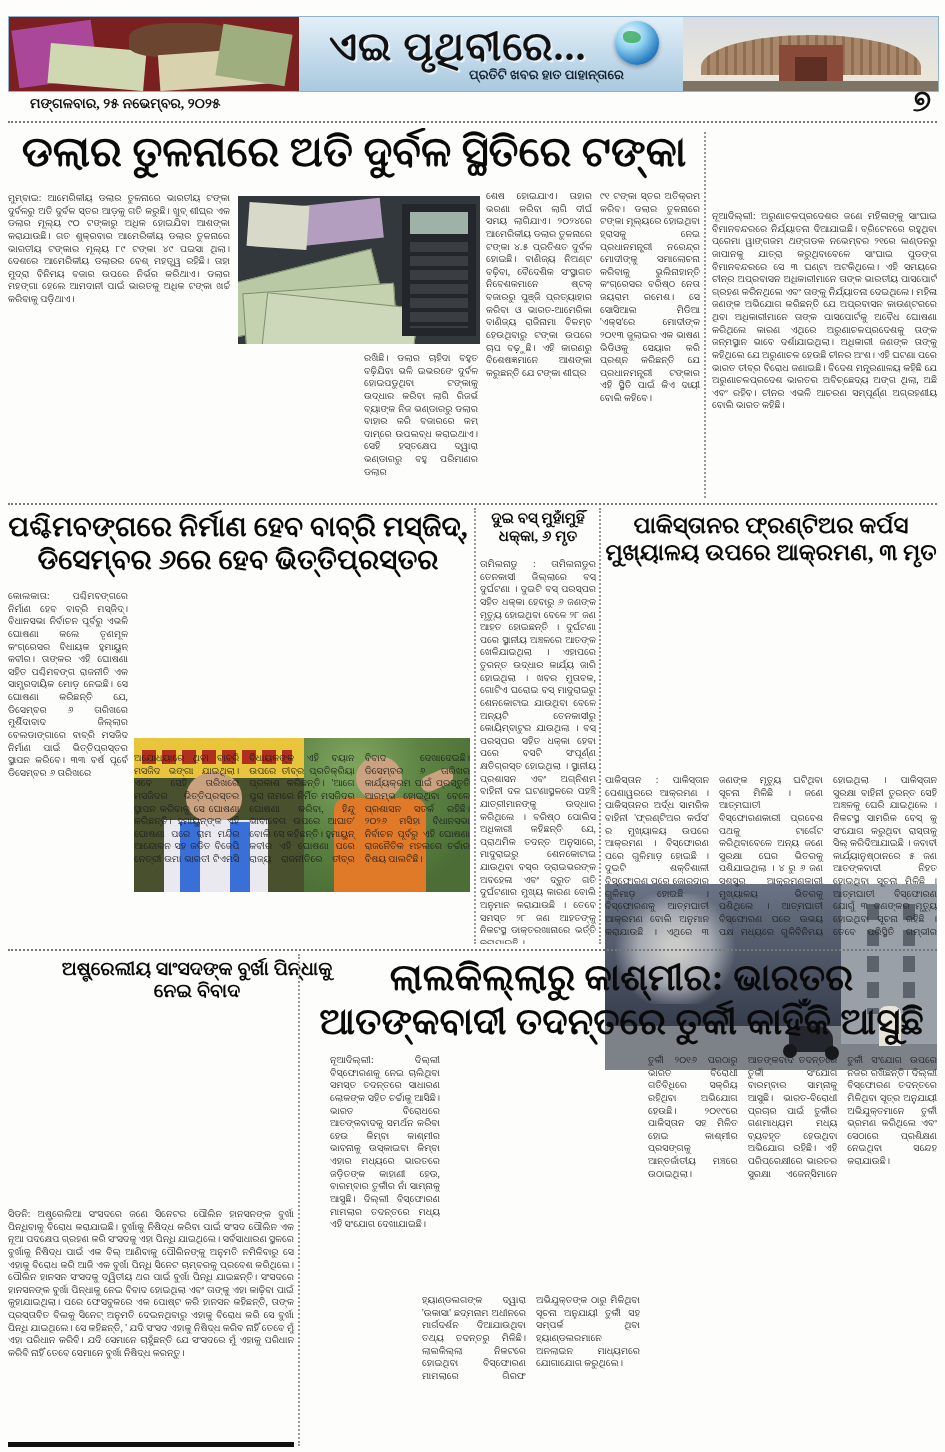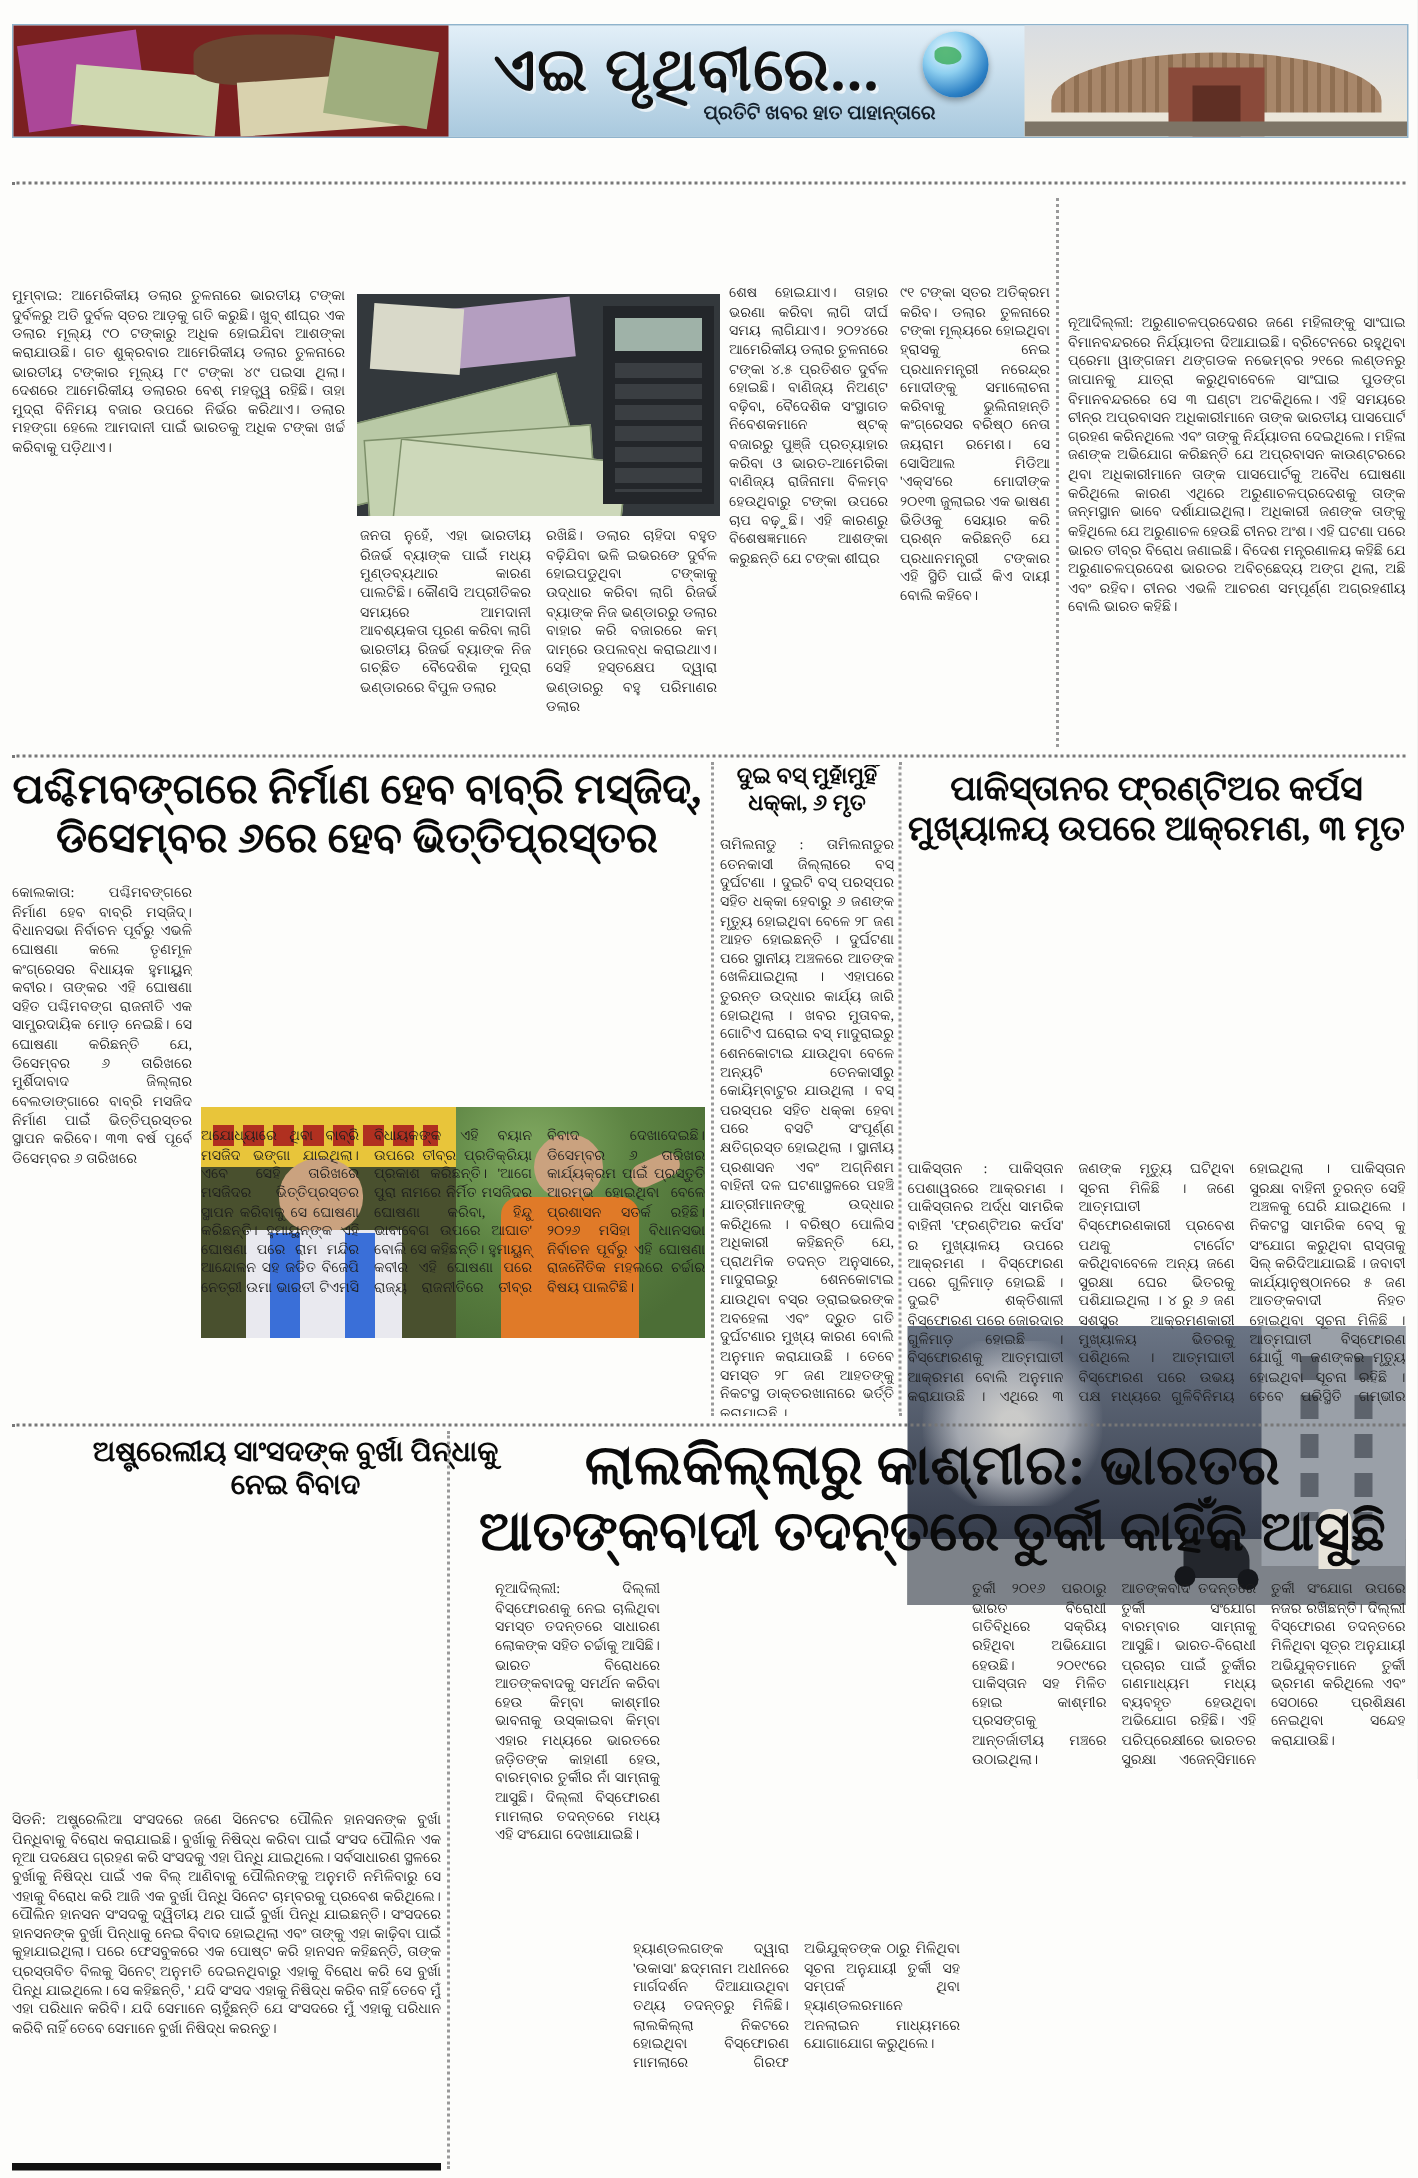--- a/index.html
+++ b/index.html
@@ -45,37 +45,41 @@
       <span class="mast-tagline">ପ୍ରତିଟି ଖବର ହାତ ପାହାନ୍ତାରେ</span>
     </div>
     <div class="mast-photo scene" style="width:255px;background:linear-gradient(#d9dde2,#efe8d8);">
       <div class="sc" style="left:18px;top:18px;width:220px;height:40px;background:repeating-linear-gradient(90deg,#a8876a 0 6px,#8f6f52 6px 9px);border-radius:50% 50% 0 0/80% 80% 0 0;"></div>
       <div class="sc" style="left:96px;top:28px;width:64px;height:46px;background:#8a4a3a;"></div>
       <div class="sc" style="left:112px;top:40px;width:32px;height:34px;background:#5f2f24;"></div>
       <div class="sc" style="left:0;bottom:0;width:255px;height:10px;background:#7d7466;"></div>
     </div>
   </header>
 
+  <div class="abs dateline">
+    <span class="date-text">ମଙ୍ଗଳବାର, ୨୫ ନଭେମ୍ବର, ୨୦୨୫</span>
+    <span class="page-num">୭</span>
+  </div>
   <div class="abs rule-h" style="left:8px;top:121px;width:929px;"></div>
 
+  <div class="abs headline" style="left:8px;top:128px;width:692px;height:58px;font-size:42px;">ଡଲାର ତୁଳନାରେ ଅତି ଦୁର୍ବଳ ସ୍ଥିତିରେ ଟଙ୍କା</div>
 
   <div class="abs body-text" style="left:8px;top:192px;width:222px;height:306px;">ମୁମ୍ବାଇ: ଆମେରିକୀୟ ଡଲାର ତୁଳନାରେ ଭାରତୀୟ ଟଙ୍କା ଦୁର୍ବଳରୁ ଅତି ଦୁର୍ବଳ ସ୍ତର ଆଡ଼କୁ ଗତି କରୁଛି। ଖୁବ୍ ଶୀଘ୍ର ଏକ ଡଲାର ମୂଲ୍ୟ ୯୦ ଟଙ୍କାରୁ ଅଧିକ ହୋଇଯିବା ଆଶଙ୍କା କରାଯାଉଛି। ଗତ ଶୁକ୍ରବାର ଆମେରିକୀୟ ଡଲାର ତୁଳନାରେ ଭାରତୀୟ ଟଙ୍କାର ମୂଲ୍ୟ ୮୯ ଟଙ୍କା ୪୯ ପଇସା ଥିଲା। ଦେଶରେ ଆମେରିକୀୟ ଡଲାରର ବେଶ୍ ମହତ୍ତ୍ୱ ରହିଛି। ତାହା ମୁଦ୍ରା ବିନିମୟ ବଜାର ଉପରେ ନିର୍ଭର କରିଥାଏ। ଡଲାର ମହଙ୍ଗା ହେଲେ ଆମଦାନୀ ପାଇଁ ଭାରତକୁ ଅଧିକ ଟଙ୍କା ଖର୍ଚ୍ଚ କରିବାକୁ ପଡ଼ିଥାଏ।</div>
 
   <div class="abs scene" style="left:238px;top:196px;width:242px;height:148px;background:#33383c;">
     <div class="sc" style="left:-10px;top:70px;width:150px;height:52px;background:#b9c9a6;border:1px solid #7d8f6a;transform:rotate(-14deg);"></div>
     <div class="sc" style="left:6px;top:92px;width:150px;height:52px;background:#c4d2b0;border:1px solid #7d8f6a;transform:rotate(-4deg);"></div>
     <div class="sc" style="left:26px;top:104px;width:150px;height:52px;background:#cdd8ba;border:1px solid #7d8f6a;transform:rotate(6deg);"></div>
     <div class="sc" style="left:60px;top:6px;width:84px;height:40px;background:#b49ec0;transform:rotate(-6deg);"></div>
     <div class="sc" style="left:10px;top:8px;width:60px;height:44px;background:#d9d9c9;transform:rotate(4deg);"></div>
     <div class="sc" style="right:4px;top:8px;width:74px;height:132px;background:#23262a;"></div>
     <div class="sc" style="right:12px;top:16px;width:58px;height:22px;background:#9fb2a8;"></div>
     <div class="sc" style="right:12px;top:46px;width:58px;height:86px;background:repeating-linear-gradient(#3a3e42 0 10px,#23262a 10px 14px),repeating-linear-gradient(90deg,#3a3e42 0 12px,#23262a 12px 15px);"></div>
   </div>
 
-  <div class="abs body-text" style="left:240px;top:352px;width:114px;height:146px;">ଜନତା ନୁହେଁ, ଏହା ଭାରତୀୟ ରିଜର୍ଭ ବ୍ୟାଙ୍କ ପାଇଁ ମଧ୍ୟ ମୁଣ୍ଡବ୍ୟଥାର କାରଣ ପାଲଟିଛି। କୌଣସି ଅପ୍ରୀତିକର ସମୟରେ ଆମଦାନୀ ଆବଶ୍ୟକତା ପୂରଣ କରିବା ଲାଗି ଭାରତୀୟ ରିଜର୍ଭ ବ୍ୟାଙ୍କ ନିଜ ଗଚ୍ଛିତ ବୈଦେଶିକ ମୁଦ୍ରା ଭଣ୍ଡାରରେ ବିପୁଳ ଡଲାର</div>
   <div class="abs body-text" style="left:364px;top:352px;width:114px;height:146px;">ରଖିଛି। ଡଲାର ଚାହିଦା ବହୁତ ବଢ଼ିଯିବା ଭଳି ଇଭରଙେ ଦୁର୍ବଳ ହୋଇପଡୁଥିବା ଟଙ୍କାକୁ ଉଦ୍ଧାର କରିବା ଲାଗି ରିଜର୍ଭ ବ୍ୟାଙ୍କ ନିଜ ଭଣ୍ଡାରରୁ ଡଲାର ବାହାର କରି ବଜାରରେ କମ୍ ଦାମ୍‌ରେ ଉପଲବ୍ଧ କରାଇଥାଏ। ସେହି ହସ୍ତକ୍ଷେପ ଦ୍ୱାରା ଭଣ୍ଡାରରୁ ବହୁ ପରିମାଣର ଡଲାର</div>
   <div class="abs body-text" style="left:486px;top:190px;width:106px;height:308px;">ଶେଷ ହୋଇଯାଏ। ତାହାର ଭରଣା କରିବା ଲାଗି ଦୀର୍ଘ ସମୟ ଲାଗିଯାଏ। ୨୦୨୪ରେ ଆମେରିକୀୟ ଡଲାର ତୁଳନାରେ ଟଙ୍କା ୪.୫ ପ୍ରତିଶତ ଦୁର୍ବଳ ହୋଇଛି। ବାଣିଜ୍ୟ ନିଅଣ୍ଟ ବଢ଼ିବା, ବୈଦେଶିକ ସଂସ୍ଥାଗତ ନିବେଶକମାନେ ଷ୍ଟକ୍ ବଜାରରୁ ପୁଞ୍ଜି ପ୍ରତ୍ୟାହାର କରିବା ଓ ଭାରତ-ଆମେରିକା ବାଣିଜ୍ୟ ରାଜିନାମା ବିଳମ୍ବ ହେଉଥିବାରୁ ଟଙ୍କା ଉପରେ ଚାପ ବଢ଼ୁଛି। ଏହି କାରଣରୁ ବିଶେଷଜ୍ଞମାନେ ଆଶଙ୍କା କରୁଛନ୍ତି ଯେ ଟଙ୍କା ଶୀଘ୍ର</div>
   <div class="abs body-text" style="left:600px;top:190px;width:100px;height:308px;">୯୧ ଟଙ୍କା ସ୍ତର ଅତିକ୍ରମ କରିବ। ଡଲାର ତୁଳନାରେ ଟଙ୍କା ମୂଲ୍ୟରେ ହୋଇଥିବା ହ୍ରାସକୁ ନେଇ ପ୍ରଧାନମନ୍ତ୍ରୀ ନରେନ୍ଦ୍ର ମୋଦୀଙ୍କୁ ସମାଲୋଚନା କରିବାକୁ ଭୁଲିନାହାନ୍ତି କଂଗ୍ରେସର ବରିଷ୍ଠ ନେତା ଜୟରାମ ରମେଶ। ସେ ସୋସିଆଲ ମିଡିଆ 'ଏକ୍ସ'ରେ ମୋଦୀଙ୍କ ୨୦୧୩ ଜୁଲାଇର ଏକ ଭାଷଣ ଭିଡିଓକୁ ସେୟାର କରି ପ୍ରଶ୍ନ କରିଛନ୍ତି ଯେ ପ୍ରଧାନମନ୍ତ୍ରୀ ଟଙ୍କାର ଏହି ସ୍ଥିତି ପାଇଁ କିଏ ଦାୟୀ ବୋଲି କହିବେ।</div>
 
   <div class="abs rule-v" style="left:704px;top:132px;height:366px;"></div>
   <div class="abs body-text" style="left:712px;top:210px;width:225px;height:288px;">ନୂଆଦିଲ୍ଲୀ: ଅରୁଣାଚଳପ୍ରଦେଶର ଜଣେ ମହିଳାଙ୍କୁ ସାଂଘାଇ ବିମାନବନ୍ଦରରେ ନିର୍ଯ୍ୟାତନା ଦିଆଯାଇଛି। ବ୍ରିଟେନରେ ରହୁଥିବା ପ୍ରେମା ୱାଙ୍ଗଜମ ଥଙ୍ଗଡକ ନଭେମ୍ବର ୨୧ରେ ଲଣ୍ଡନରୁ ଜାପାନକୁ ଯାତ୍ରା କରୁଥିବାବେଳେ ସାଂଘାଇ ପୁଡଙ୍ଗ ବିମାନବନ୍ଦରରେ ସେ ୩ ଘଣ୍ଟା ଅଟକିଥିଲେ। ଏହି ସମୟରେ ଚୀନ୍‌ର ଅପ୍ରବାସନ ଅଧିକାରୀମାନେ ତାଙ୍କ ଭାରତୀୟ ପାସପୋର୍ଟ ଗ୍ରହଣ କରିନଥିଲେ ଏବଂ ତାଙ୍କୁ ନିର୍ଯ୍ୟାତନା ଦେଇଥିଲେ। ମହିଳା ଜଣଙ୍କ ଅଭିଯୋଗ କରିଛନ୍ତି ଯେ ଅପ୍ରବାସନ କାଉଣ୍ଟରରେ ଥିବା ଅଧିକାରୀମାନେ ତାଙ୍କ ପାସପୋର୍ଟକୁ ଅବୈଧ ଘୋଷଣା କରିଥିଲେ କାରଣ ଏଥିରେ ଅରୁଣାଚଳପ୍ରଦେଶକୁ ତାଙ୍କ ଜନ୍ମସ୍ଥାନ ଭାବେ ଦର୍ଶାଯାଇଥିଲା। ଅଧିକାରୀ ଜଣଙ୍କ ତାଙ୍କୁ କହିଥିଲେ ଯେ ଅରୁଣାଚଳ ହେଉଛି ଚୀନର ଅଂଶ। ଏହି ଘଟଣା ପରେ ଭାରତ ତୀବ୍ର ବିରୋଧ ଜଣାଇଛି। ବିଦେଶ ମନ୍ତ୍ରଣାଳୟ କହିଛି ଯେ ଅରୁଣାଚଳପ୍ରଦେଶ ଭାରତର ଅବିଚ୍ଛେଦ୍ୟ ଅଙ୍ଗ ଥିଲା, ଅଛି ଏବଂ ରହିବ। ଚୀନର ଏଭଳି ଆଚରଣ ସମ୍ପୂର୍ଣ୍ଣ ଅଗ୍ରହଣୀୟ ବୋଲି ଭାରତ କହିଛି।</div>
 
   <div class="abs rule-h" style="left:8px;top:503px;width:929px;"></div>
 
   <div class="abs headline" style="left:8px;top:510px;width:460px;height:72px;font-size:28px;">ପଶ୍ଚିମବଙ୍ଗରେ ନିର୍ମାଣ ହେବ ବାବ୍ରି ମସ୍ଜିଦ୍, ଡିସେମ୍ବର ୬ରେ ହେବ ଭିତ୍ତିପ୍ରସ୍ତର ସ୍ଥାପନ</div>

